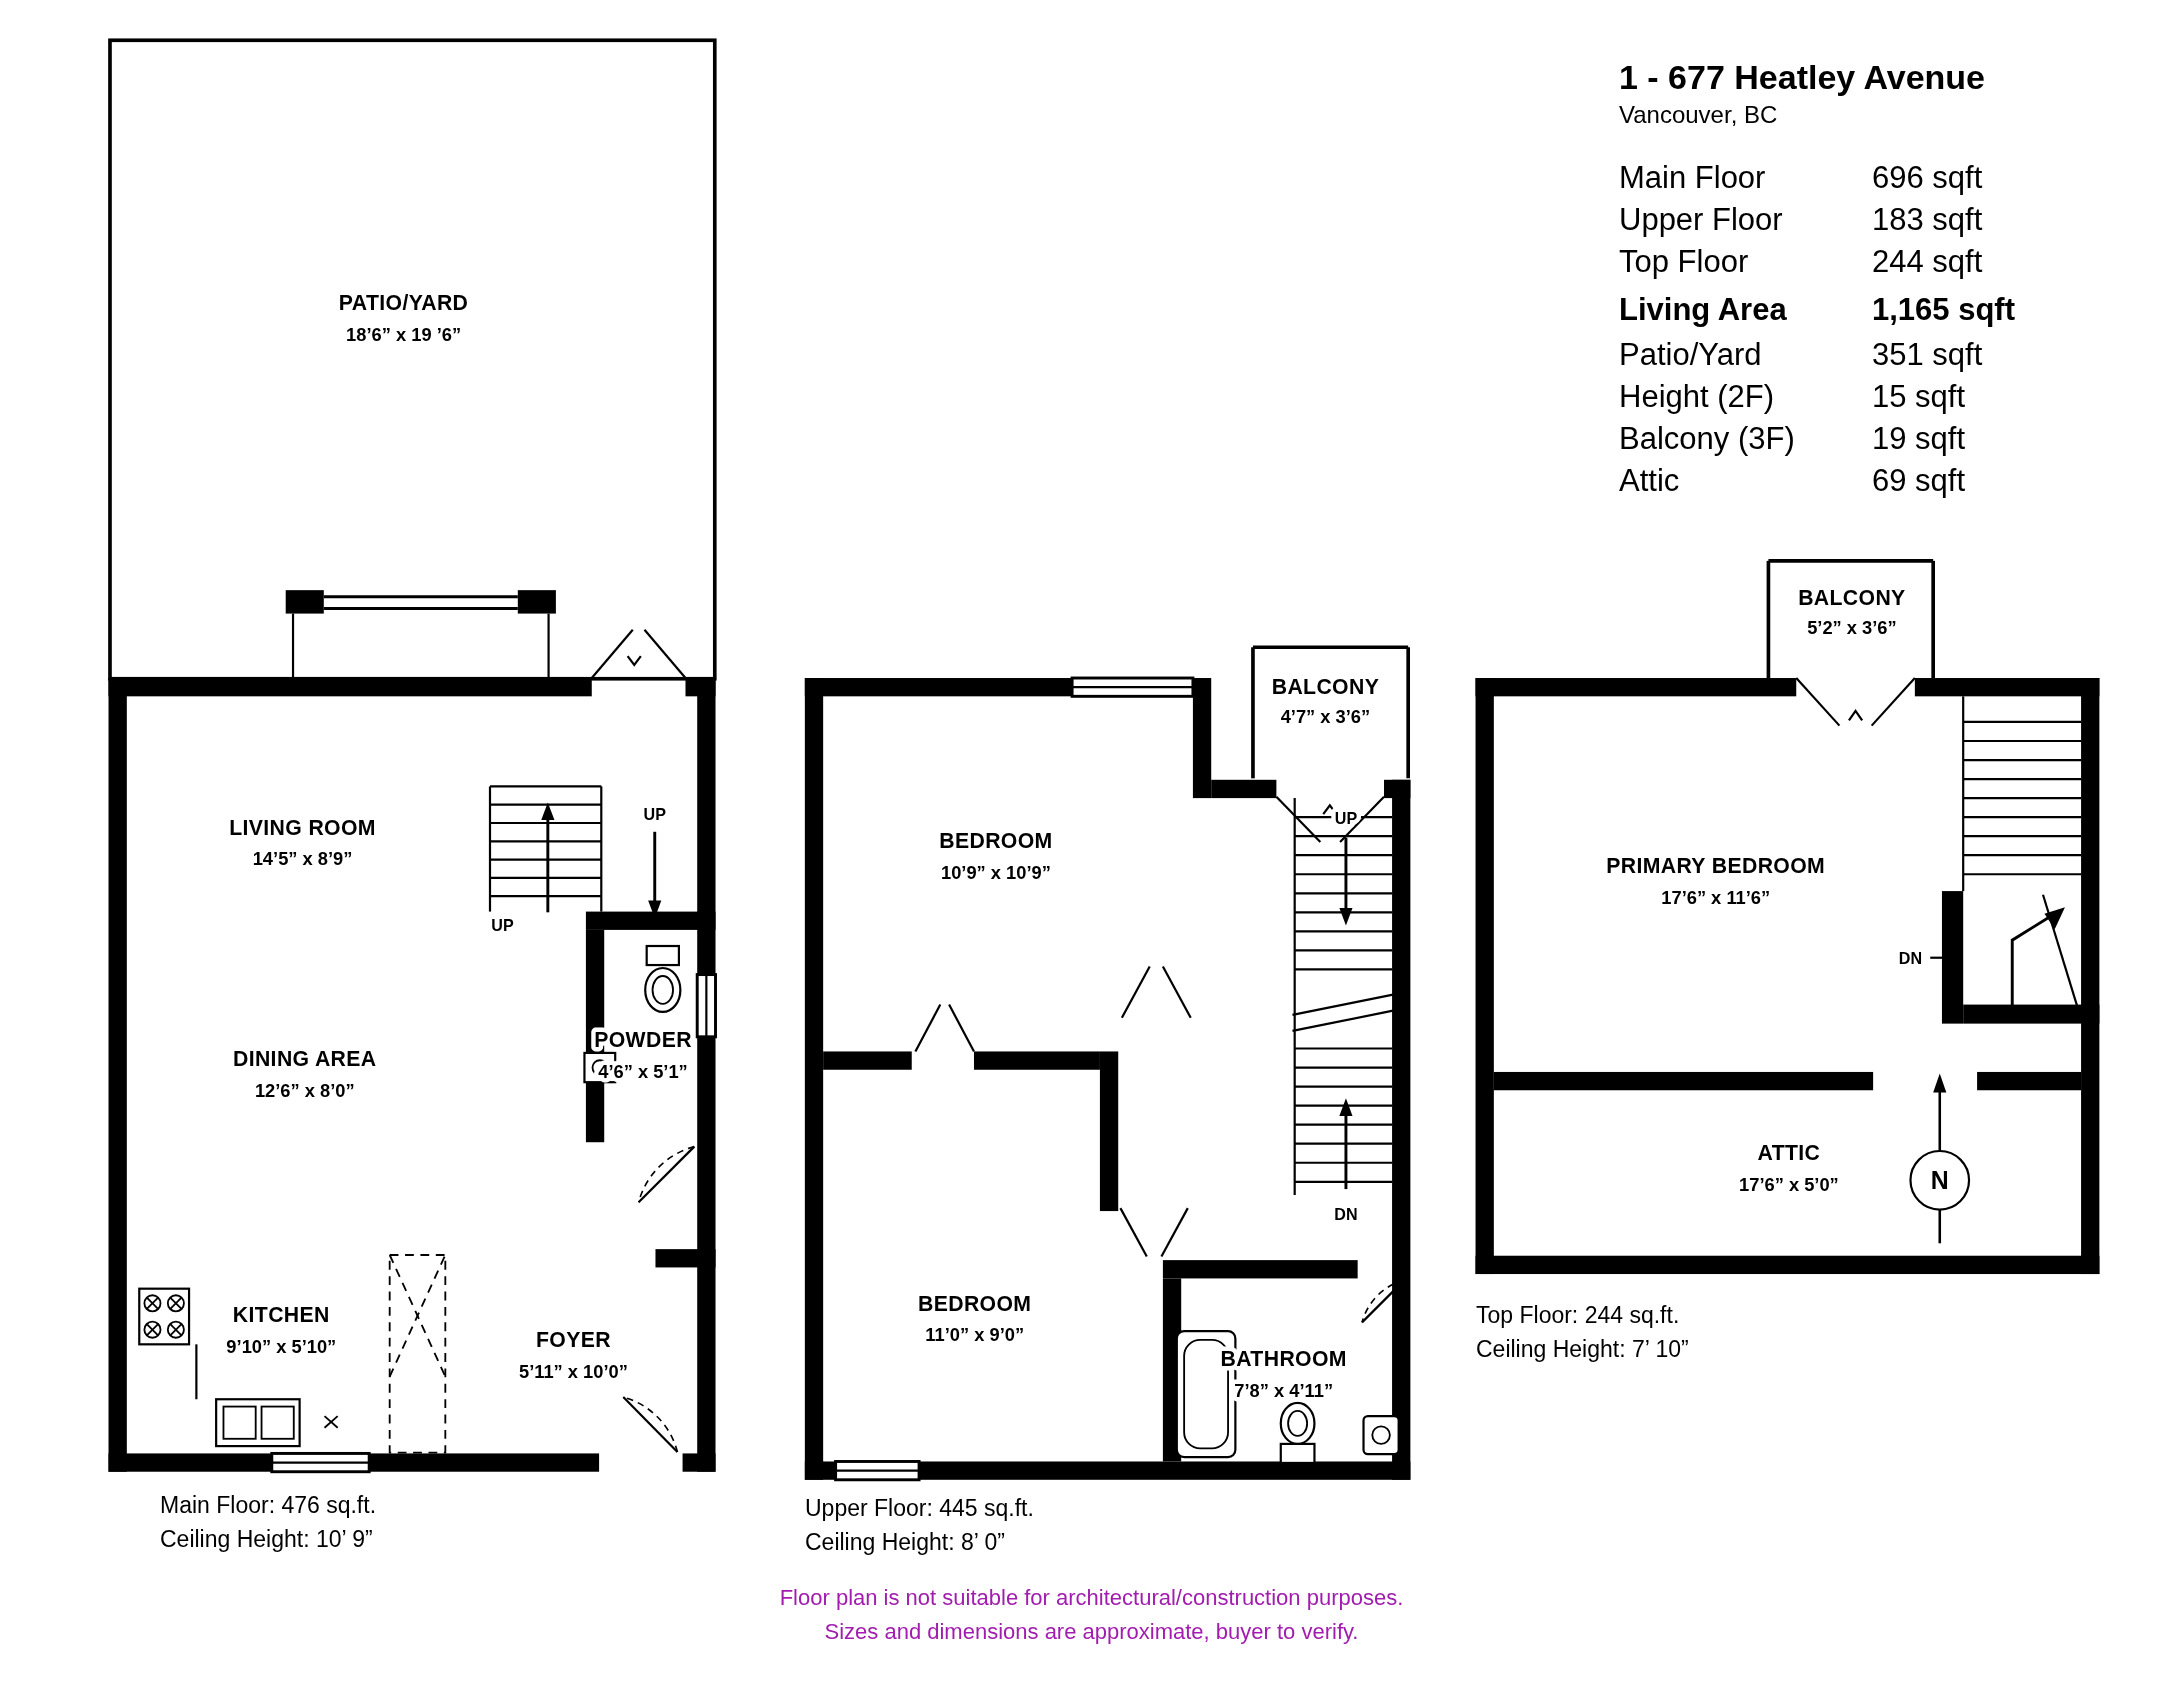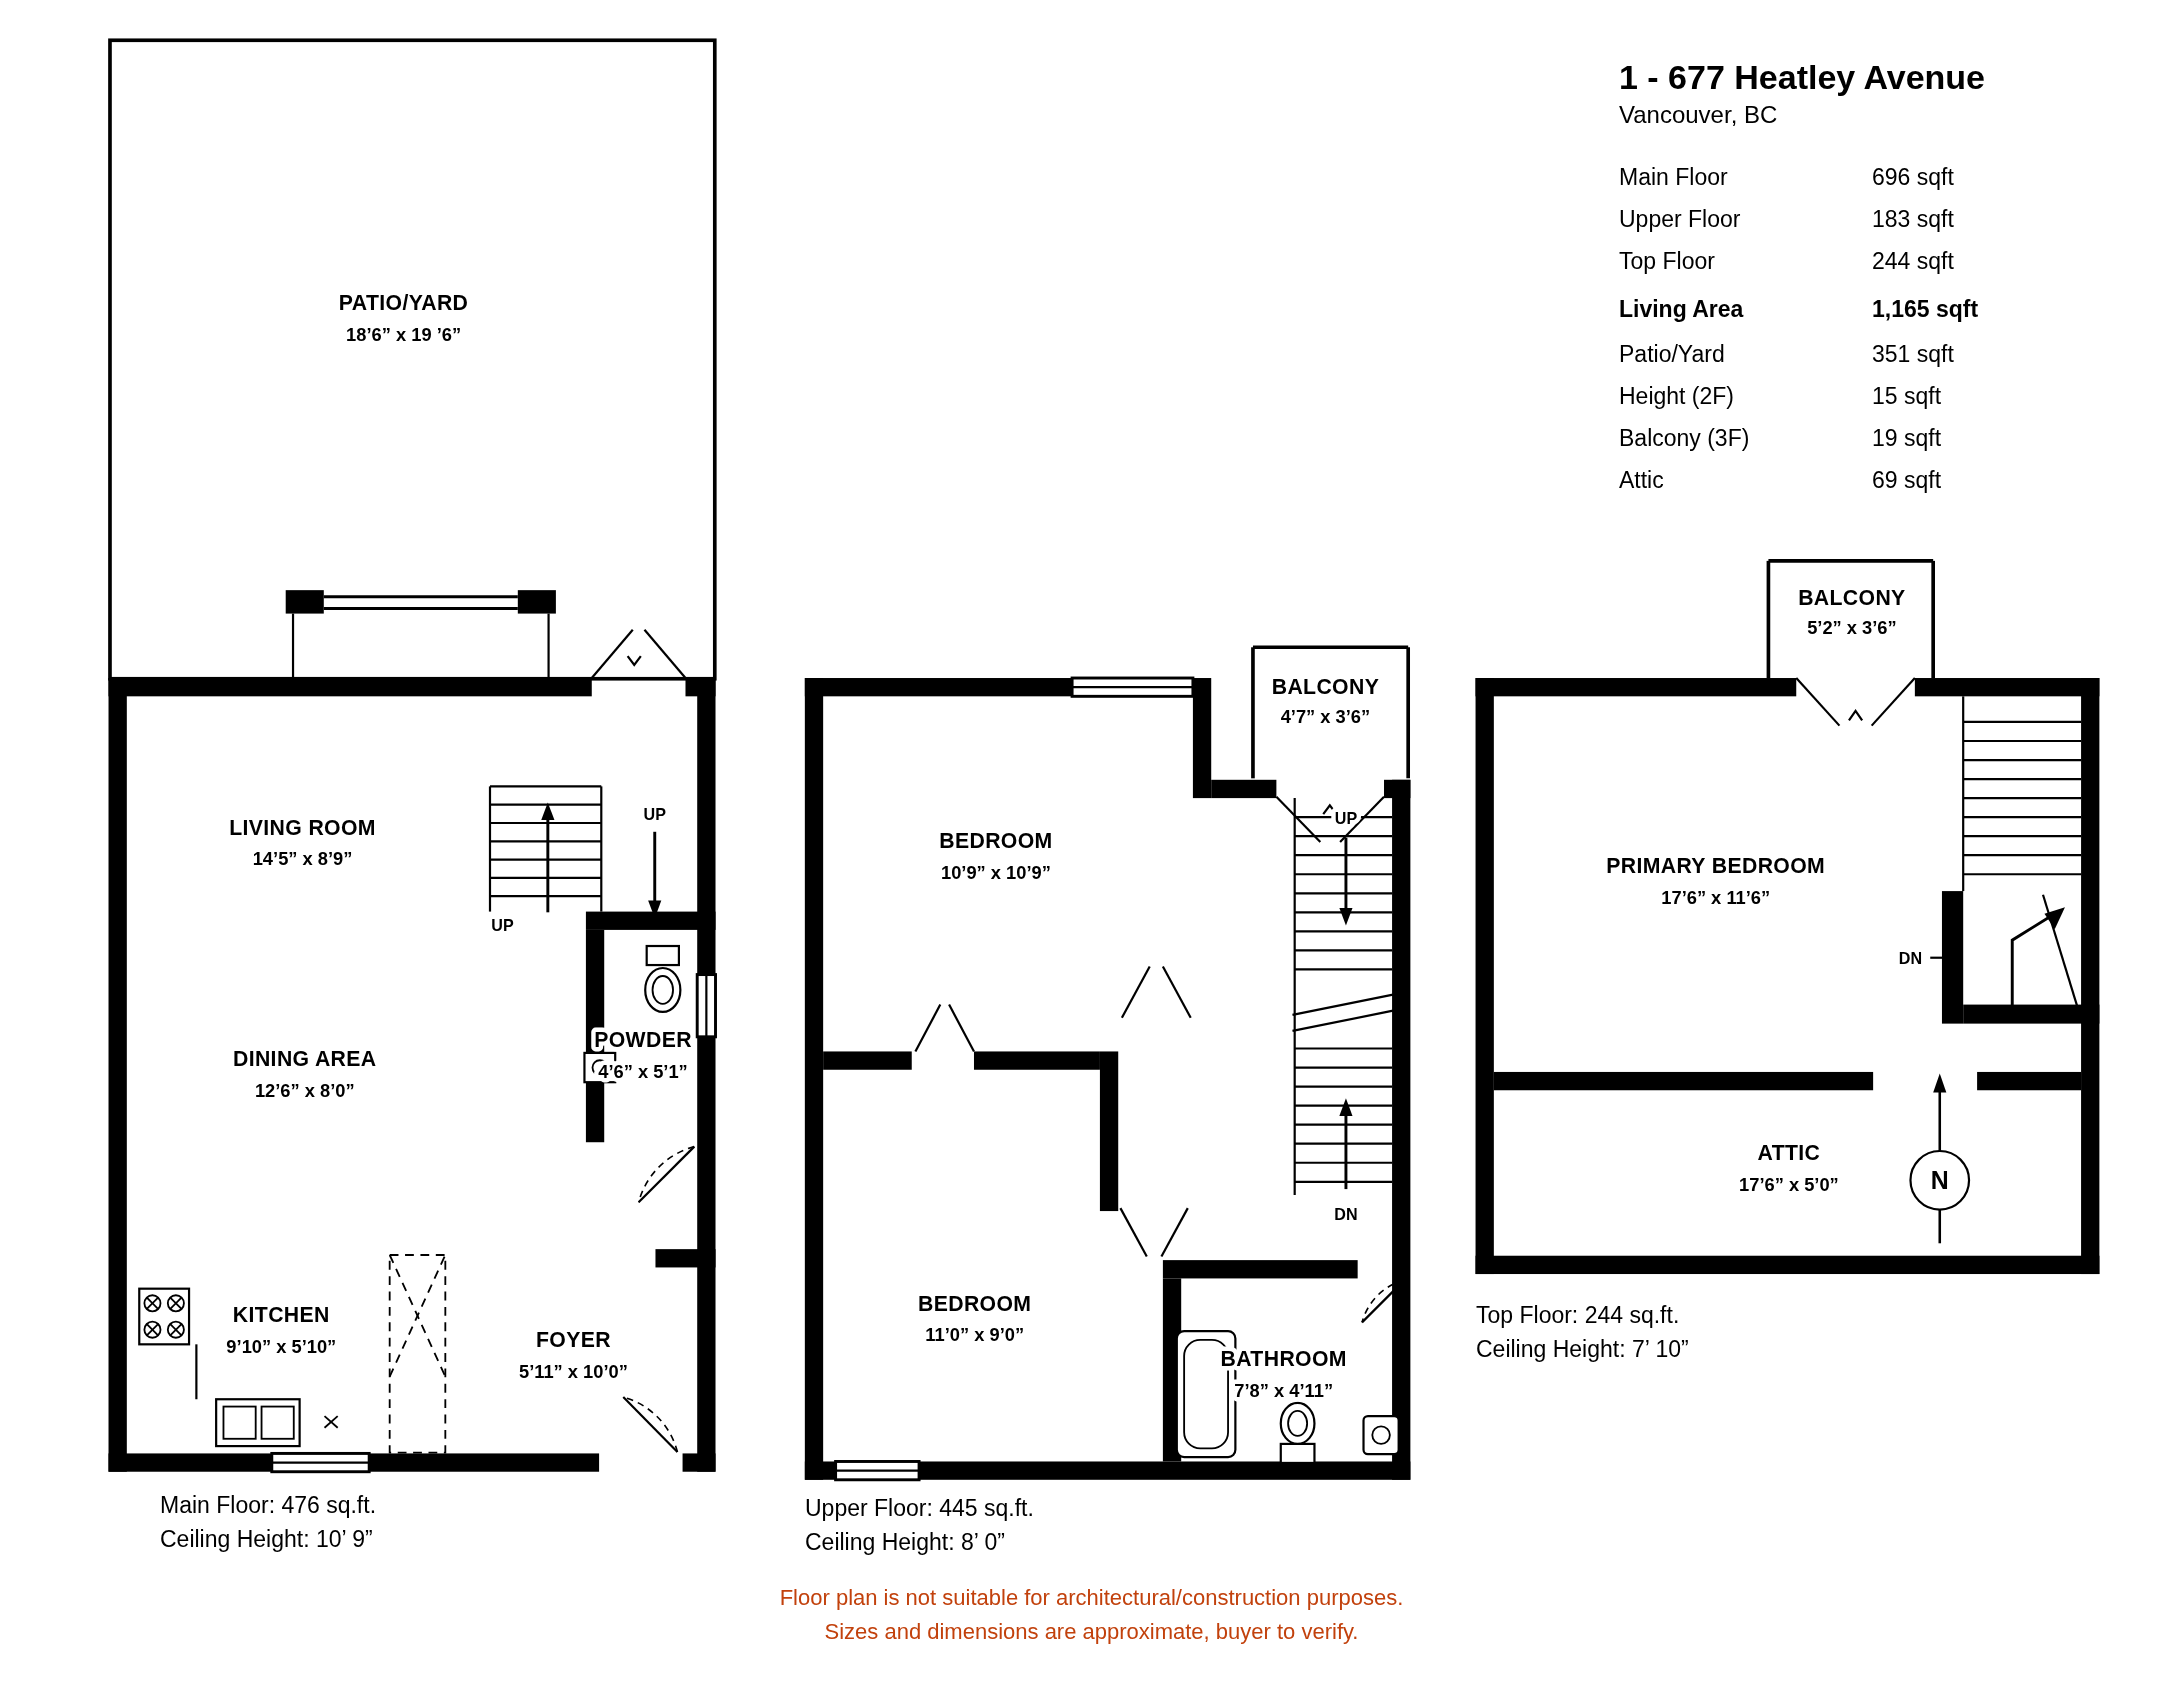--- a/index.html
+++ b/index.html
@@ -22,30 +22,30 @@
   .rname{font-size:29px;font-weight:bold;text-anchor:middle;letter-spacing:.5px;}
   .rdims{font-size:25px;font-weight:bold;text-anchor:middle;}
   .halo{paint-order:stroke;stroke:#fff;stroke-width:12;stroke-linejoin:round;}
   .slabel{font-size:22px;font-weight:bold;text-anchor:middle;}
   .nlabel{font-size:34px;font-weight:bold;text-anchor:middle;}
 
   
   .header{position:absolute;left:1619px;top:59px;width:469px;}
   .header-title{font-size:34px;font-weight:bold;line-height:1.1;}
   .header-sub{font-size:24px;margin-top:4.4px;}
-  .area-table{margin-top:28px;font-size:23px;}
+  .area-table{margin-top:28px;font-size:31px;}
   .area-row{display:flex;height:42px;align-items:center;}
   .area-row .area-label{width:253px;}
   .area-row.living{font-weight:bold;margin-top:5.9px;margin-bottom:2.9px;}
   .caption{position:absolute;font-size:23px;line-height:34px;}
   .caption-main{left:124px;top:1488px;margin-left:36px;}
   .caption-upper{left:805px;top:1491px;}
   .caption-top{left:1476px;top:1298px;}
   .disclaimer{position:absolute;left:0;right:0;top:1581px;text-align:center;
-              font-size:22px;line-height:34px;color:#c2410c;}
+              font-size:22px;line-height:34px;color:#a21caf;}
 </style>
 </head>
 <body>
 
 <div class="page">
 
 <svg class="plan-svg" width="2183" height="1687" viewBox="0 0 2981 2304">
 
   <g>
 

